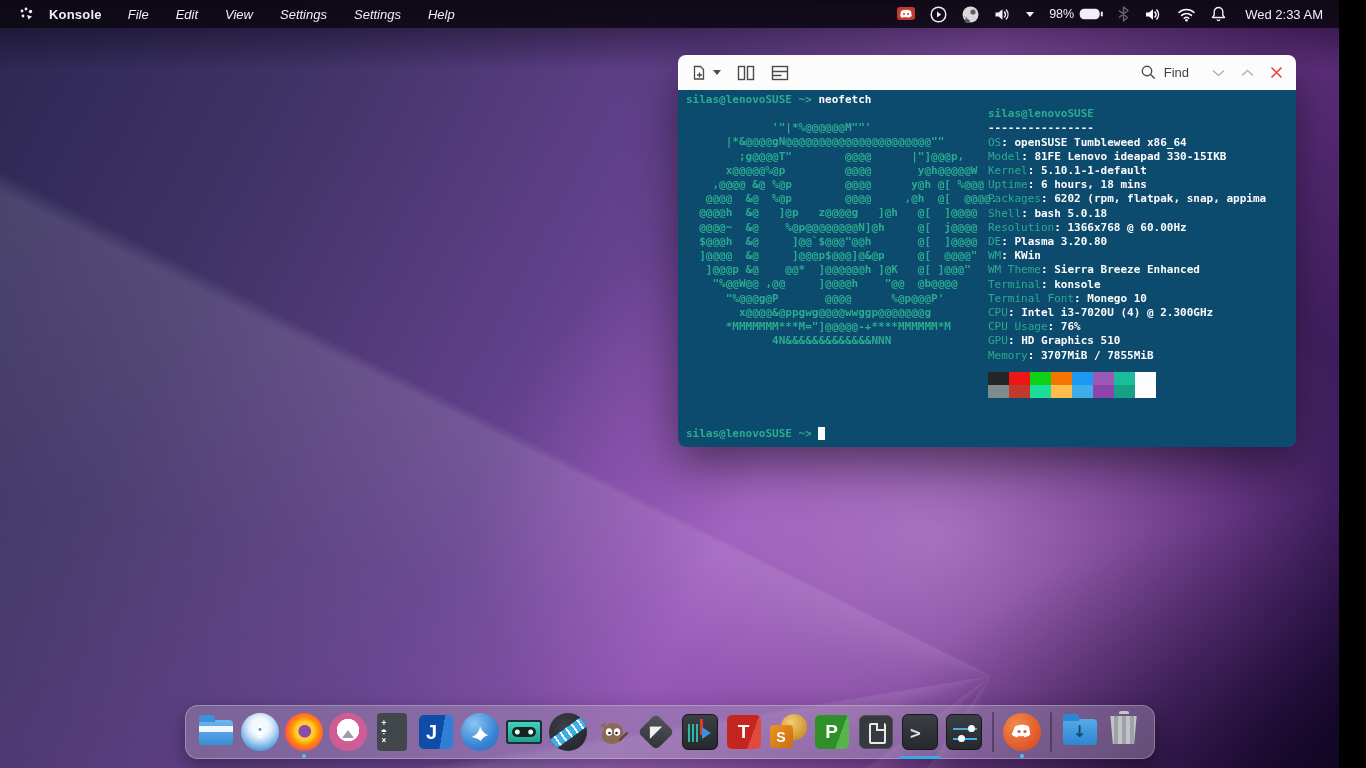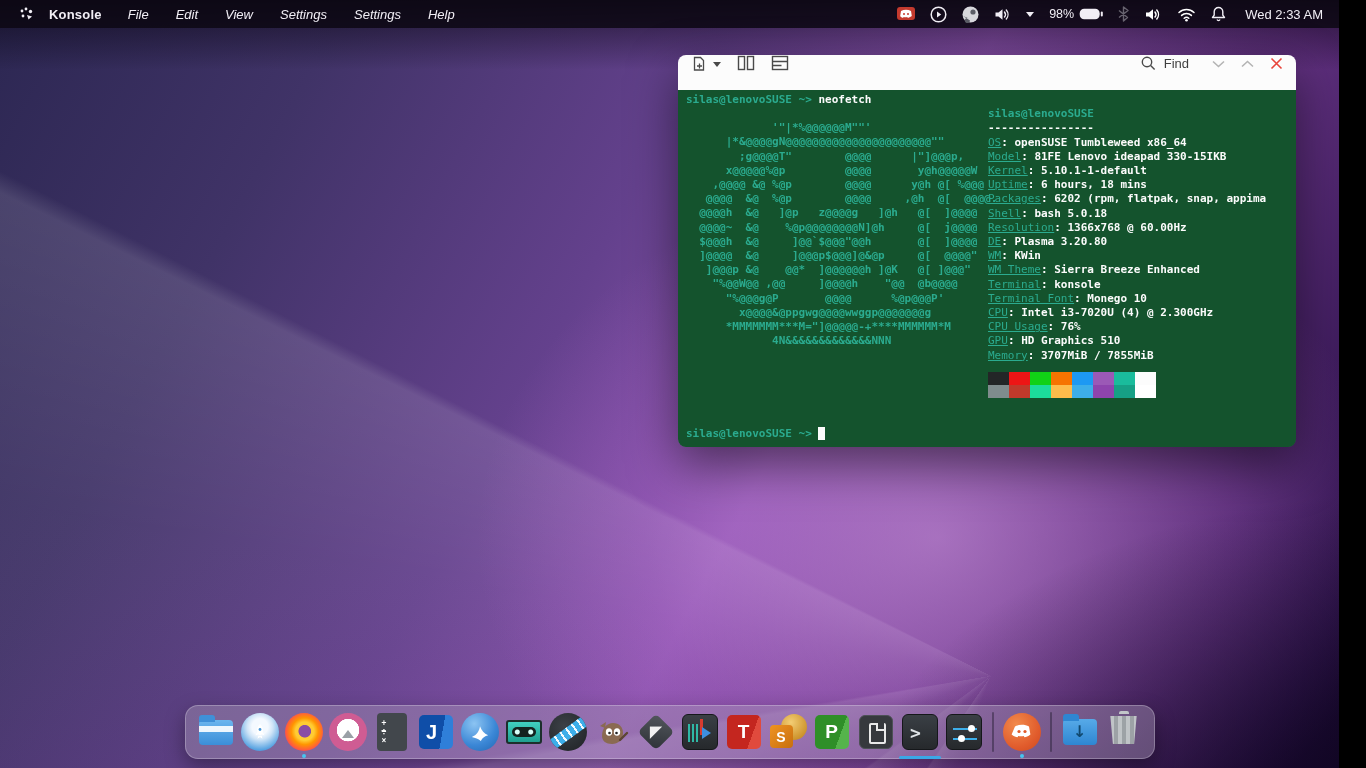--- a/index.html
+++ b/index.html
@@ -30,37 +30,37 @@
   .tray{margin-left:auto;display:flex;align-items:center;gap:15px;padding-right:16px;}
   .tray svg{display:block;}
   .tray .dim{opacity:.45;}
   .batt{display:flex;align-items:center;gap:5px;font-size:12.5px;}
   .clock{font-size:13px;margin-left:4px;}
   .caret-down{width:0;height:0;border-left:4.5px solid transparent;border-right:4.5px solid transparent;border-top:5.5px solid #f1eef5;}
 
   
   .kwindow{position:absolute;left:678px;top:55px;width:618px;height:392px;border-radius:8px;
     box-shadow:0 18px 48px rgba(0,0,0,0.5);overflow:hidden;}
-  .toolbar{height:35px;background:#fcfcfc;display:flex;align-items:flex-start;padding:0 12px;}
+  .toolbar{height:35px;background:#fcfcfc;display:flex;align-items:center;padding:0 12px;}
   .tbtn{display:flex;align-items:center;margin-right:16px;cursor:default;}
   .tbtn svg{display:block;}
   .tb-caret{width:0;height:0;border-left:4px solid transparent;border-right:4px solid transparent;border-top:5px solid #4a4a4a;margin-left:5px;}
   .tb-right{margin-left:auto;display:flex;align-items:center;}
   .find-label{font-size:13px;color:#3f3f3f;margin:0 22px 0 7px;}
   .chev{margin-right:14px;}
-  .terminal{height:357px;background:#14532d;padding:3px 0 0 8px;
+  .terminal{height:357px;background:#0c4a6e;padding:3px 0 0 8px;
     font-family:"DejaVu Sans Mono",monospace;font-size:11px;line-height:14.2px;color:#fcfcfc;}
   .t-green{color:#2bab8f;font-weight:bold;}
   .t-cmd{color:#fcfcfc;font-weight:bold;}
   .nf-row{display:flex;align-items:flex-start;}
   .nf-art{margin:0;padding:14px 0 0 0;width:302px;white-space:pre;color:#2bab8f;font-weight:bold;
     font-family:"DejaVu Sans Mono",monospace;font-size:11px;line-height:14.2px;}
   .nf-info{padding-top:0;}
   .nf-line{white-space:pre;}
-  .nf-lbl{color:#2bab8f;text-decoration:underline;}
+  .nf-lbl{color:#2bab8f;}
   .nf-val{color:#fcfcfc;font-weight:bold;}
   .nf-sep{color:#fcfcfc;font-weight:bold;}
   .palette{margin-top:9px;}
   .pal-row{display:flex;height:13px;}
   .pal-block{width:21px;height:13px;display:inline-block;}
   .prompt2{margin-top:29px;display:flex;align-items:center;}
   .cursor{display:inline-block;width:7px;height:13px;background:#fcfcfc;margin-left:6px;}
 
   
   .dock{position:absolute;left:50%;transform:translateX(-50%);bottom:9px;height:54px;

